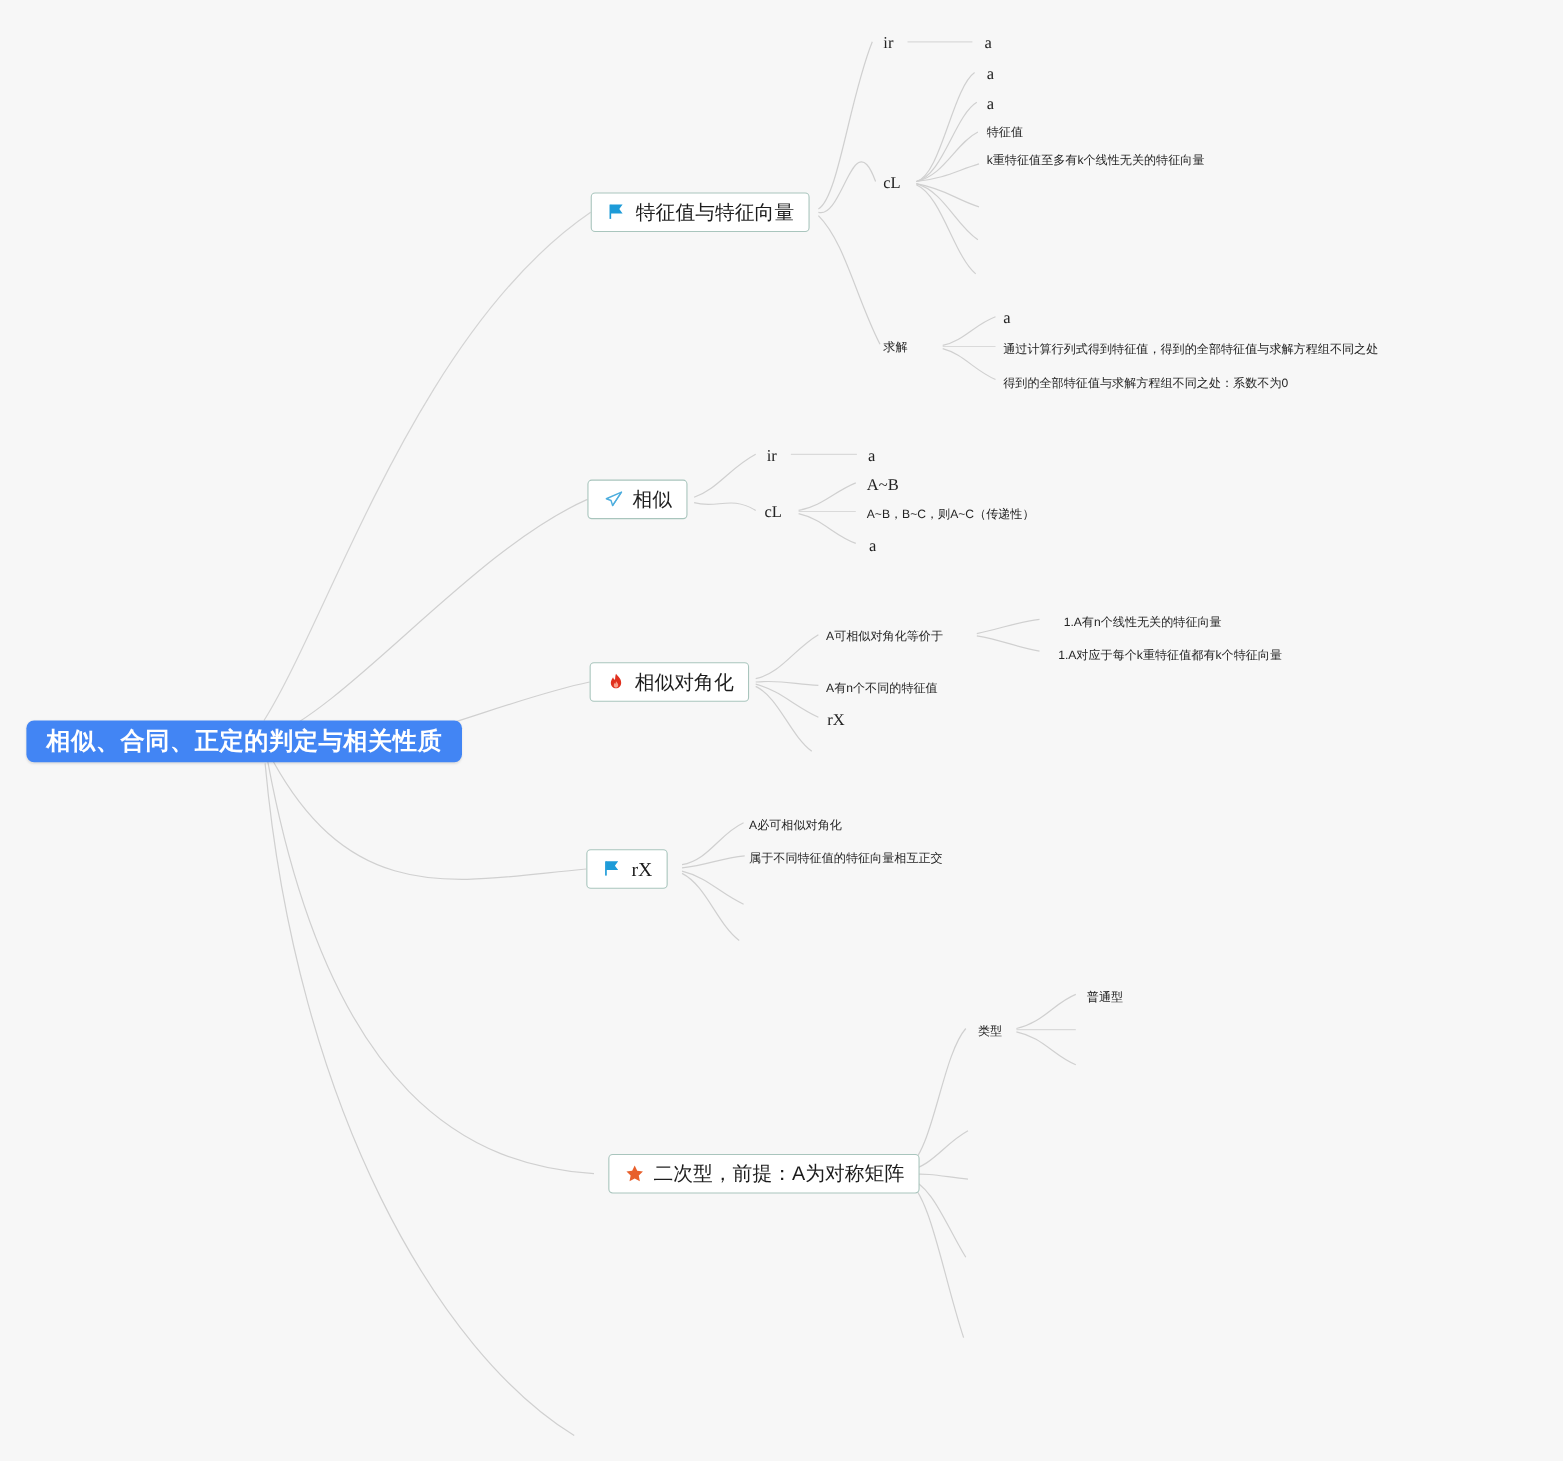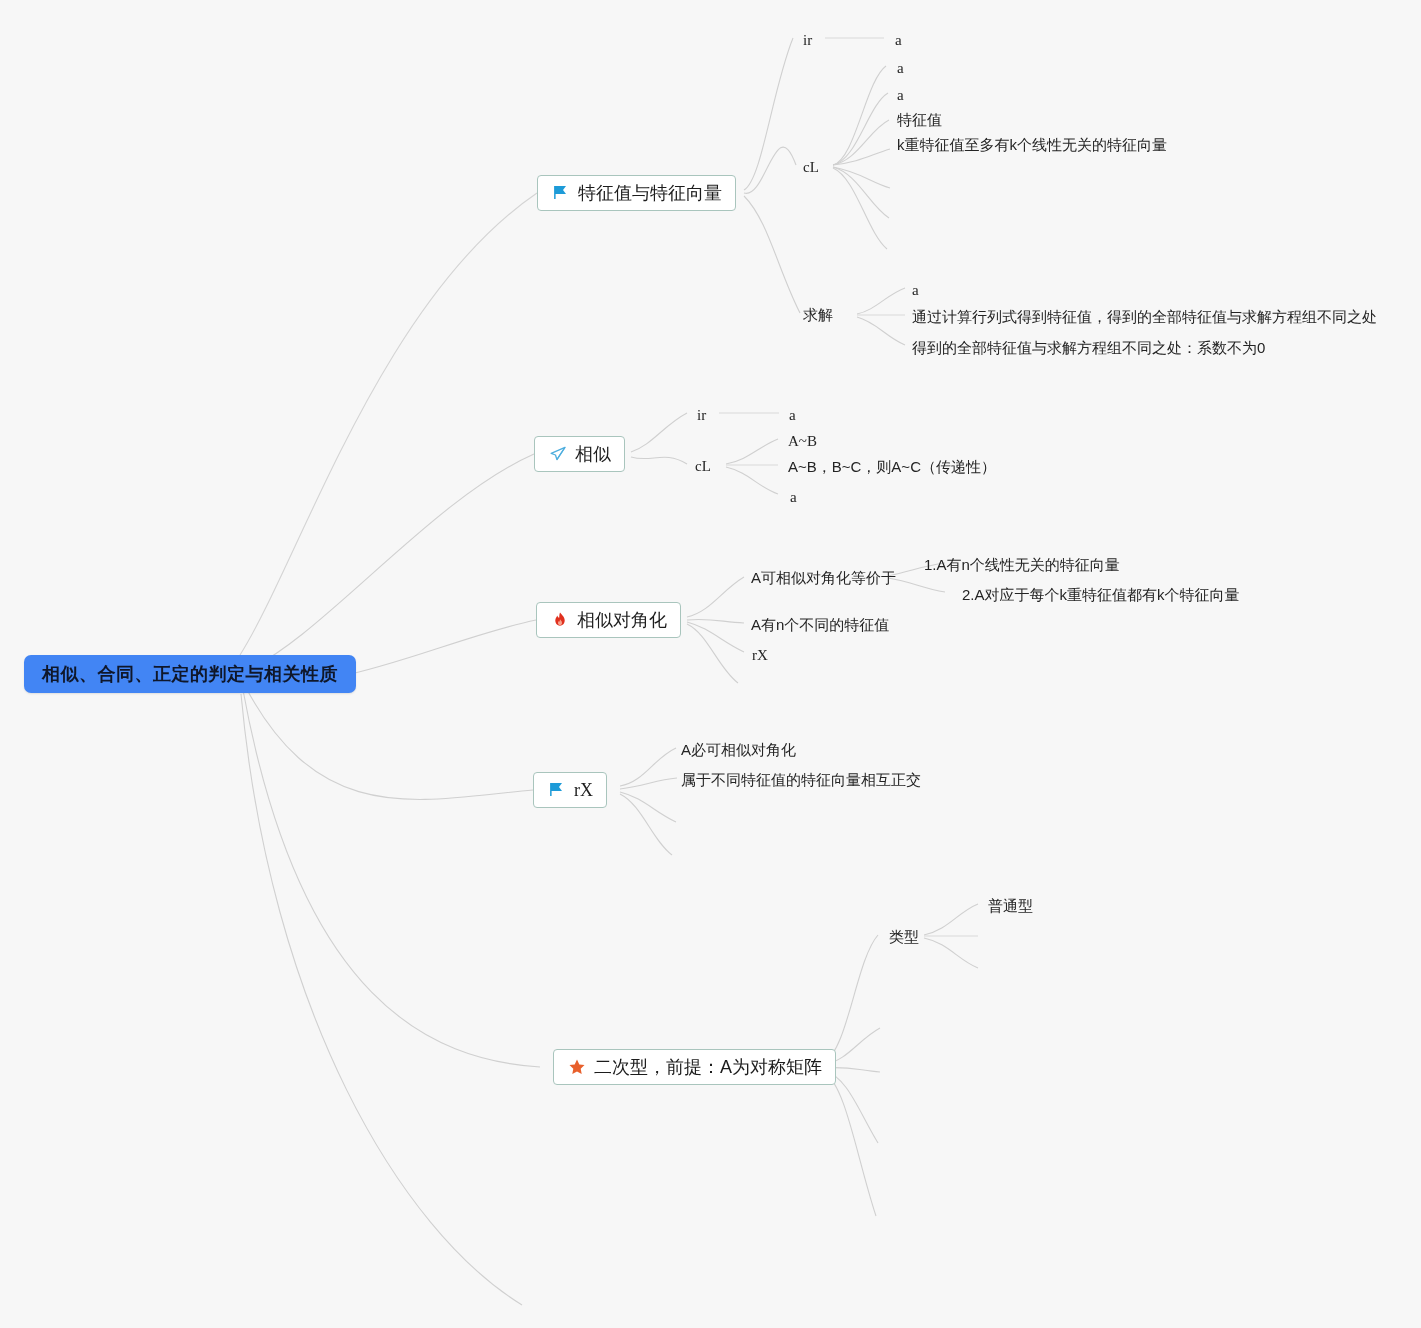--- a/index.html
+++ b/index.html
@@ -36,22 +36,22 @@
     display: flex;
     align-items: center;
     background: #4285f4;
     border-radius: 7px;
     box-shadow: 0 1px 2px rgba(0,0,0,.10);
     z-index: 5;
   }
   .root-label {
     font-family: "Liberation Sans", sans-serif;
     font-weight: bold;
-    font-size: 18px;
-    color: #0f172a;
+    font-size: 22px;
+    color: #ffffff;
     letter-spacing: .5px;
     white-space: nowrap;
   }
 
   
   .topic-box {
     position: absolute;
     display: flex;
     align-items: center;
     gap: 7px;
@@ -81,21 +81,21 @@
     color: #242424;
     z-index: 3;
   }
   .tnode .t {
     font-family: "Liberation Serif", serif;
     font-size: 15px;
     line-height: 1;
   }
   .tnode.cjk .t {
     font-family: "Liberation Sans", sans-serif;
-    font-size: 15px;
+    font-size: 11px;
   }
 </style>
 </head>
 <body>
 
 <div id="canvas">
 
   <svg id="edges" viewBox="0 0 1421 1328" xmlns="http://www.w3.org/2000/svg">
     <g fill="none" stroke="#d0d0d0" stroke-width="1.1">
 
@@ -252,25 +252,25 @@
         <path d="M9 1.5c2.4 3 4.7 4.6 4.7 8.1 0 3-2.1 5.1-4.7 5.1S4.3 12.6 4.3 9.6c0-2.2 1.3-3.3 2-5 .4 1.4 1.1 2 1.8 2.3C8.4 5.3 8.2 3.4 9 1.5z" fill="#e0301e"></path>
         <path d="M9 8.3c1 1.4 2 2.1 2 3.6 0 1.3-.9 2.2-2 2.2s-2-.9-2-2.2c0-1 .6-1.5 1-2.2.2.6.5.9.8 1 0-.8-.1-1.6.2-2.4z" fill="#f7a28c"></path>
       </svg>
     </span>
     <span class="topic-label">相似对角化</span>
   </div>
 
   <div class="tnode cjk" style="left:751px; top:569px;">
     <span class="t">A可相似对角化等价于</span>
   </div>
-  <div class="tnode cjk" style="left:924px; top:556px;">
+  <div class="tnode cjk" style="left:967px; top:556px;">
     <span class="t">1.A有n个线性无关的特征向量</span>
   </div>
   <div class="tnode cjk" style="left:962px; top:586px;">
-    <span class="t">2.A对应于每个k重特征值都有k个特征向量</span>
+    <span class="t">1.A对应于每个k重特征值都有k个特征向量</span>
   </div>
   <div class="tnode cjk" style="left:751px; top:616px;">
     <span class="t">A有n个不同的特征值</span>
   </div>
   <div class="tnode" style="left:752px; top:646px;">
     <span class="t">rX</span>
   </div>
   <div class="tnode cjk" style="left:752px; top:677px;">
     <span class="t"></span>
   </div>

